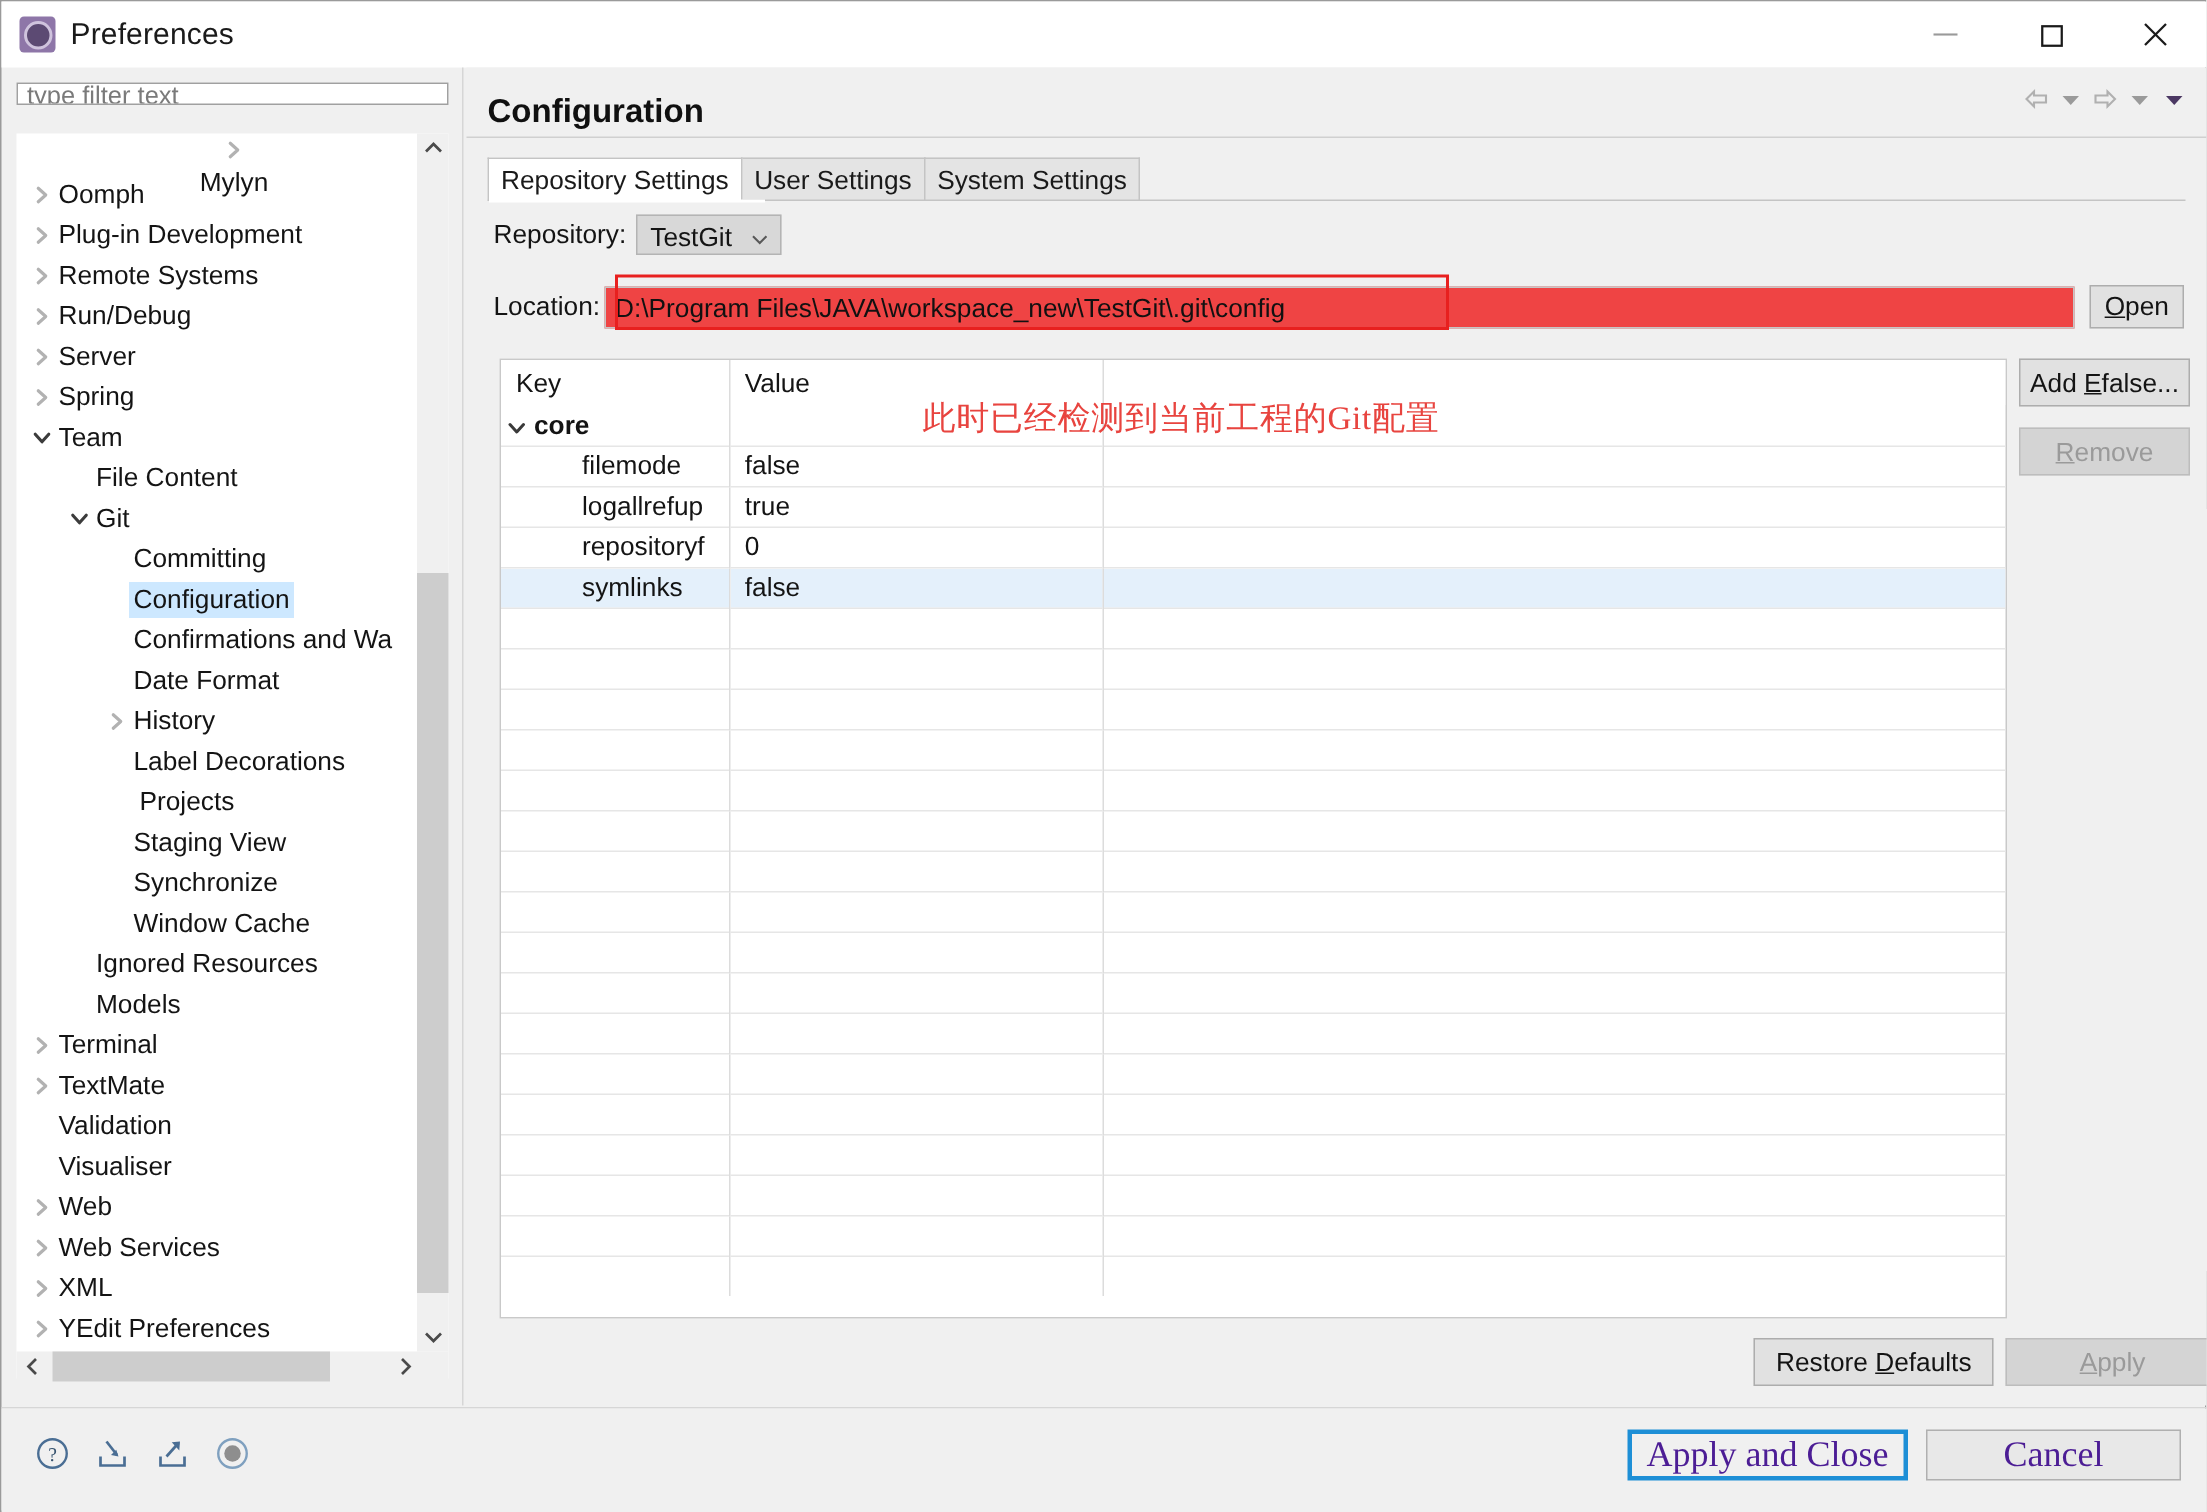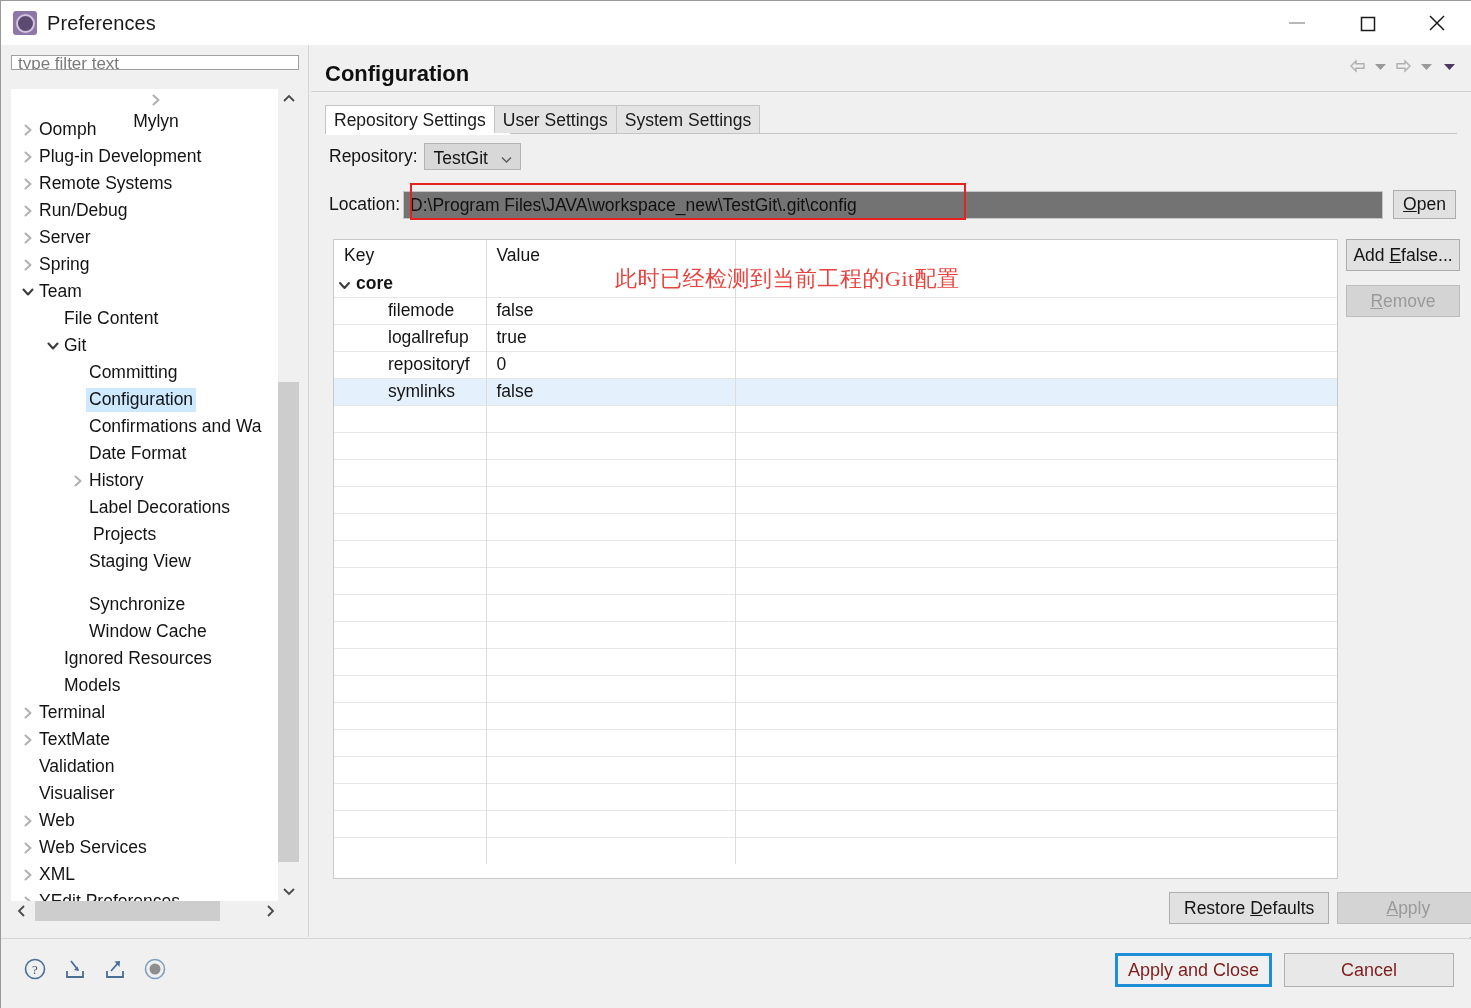--- a/index.html
+++ b/index.html
@@ -198,21 +198,21 @@
 
   .loc-row {
     position: absolute; left: 18px; top: 145px;
     display: flex; align-items: center;
     width: 1130px;
   }
   .loc-label { font-size: 17.5px; color: #141414; }
   .loc-field {
     margin-left: 3px;
     width: 980px; height: 28px;
-    background: #737373;
+    background: #ef4444;
     border: 1px solid #c6c6c6;
     font-size: 17.5px; color: #111111;
     padding: 1px 6px 0 6px;
     line-height: 24px;
     font-family: "Liberation Sans", sans-serif;
   }
   .open-btn {
     margin-left: 10px;
     width: 63px; height: 29px;
     background: #e1e1e1;
@@ -327,23 +327,23 @@
   }
   .ficon { width: 28px; height: 28px; display: flex; align-items: center; justify-content: center; }
 
   .footer-btns {
     position: absolute; right: 18px; top: 14px;
     display: flex; gap: 12px;
   }
   .f-btn {
     height: 34px; padding: 0 12px;
     background: #e8e8e8; border: 1px solid #b0b0b0;
-    font-size: 18px; color: #7f1d1d;
-    display: flex; align-items: center; justify-content: center;
-    font-family: Liberation Sans, sans-serif;
+    font-size: 24px; color: #4c1d95;
+    display: flex; align-items: center; justify-content: center;
+    font-family: Liberation Serif, serif;
   }
   .f-btn.primary {
     background: #f0f0f0;
     border: 3px solid #1e8fd6;
     padding: 0 10px;
   }
 </style>
 </head>
 <body>
 
@@ -481,21 +481,21 @@
           <span class="lbl">Label Decorations</span>
         </div>
         <div class="tree-row" style="padding-left: 60px;">
           <span class="twisty"></span>
           <span class="lbl">Projects</span>
         </div>
         <div class="tree-row" style="padding-left: 56px;">
           <span class="twisty"></span>
           <span class="lbl">Staging View</span>
         </div>
-        <div class="tree-row" style="padding-left: 56px; margin-top: 16px;">
+        <div class="tree-row" style="padding-left: 56px;">
           <span class="twisty"></span>
           <span class="lbl">Synchronize</span>
         </div>
         <div class="tree-row" style="padding-left: 56px;">
           <span class="twisty"></span>
           <span class="lbl">Window Cache</span>
         </div>
         <div class="tree-row" style="padding-left: 31px;">
           <span class="twisty"></span>
           <span class="lbl">Ignored Resources</span>

